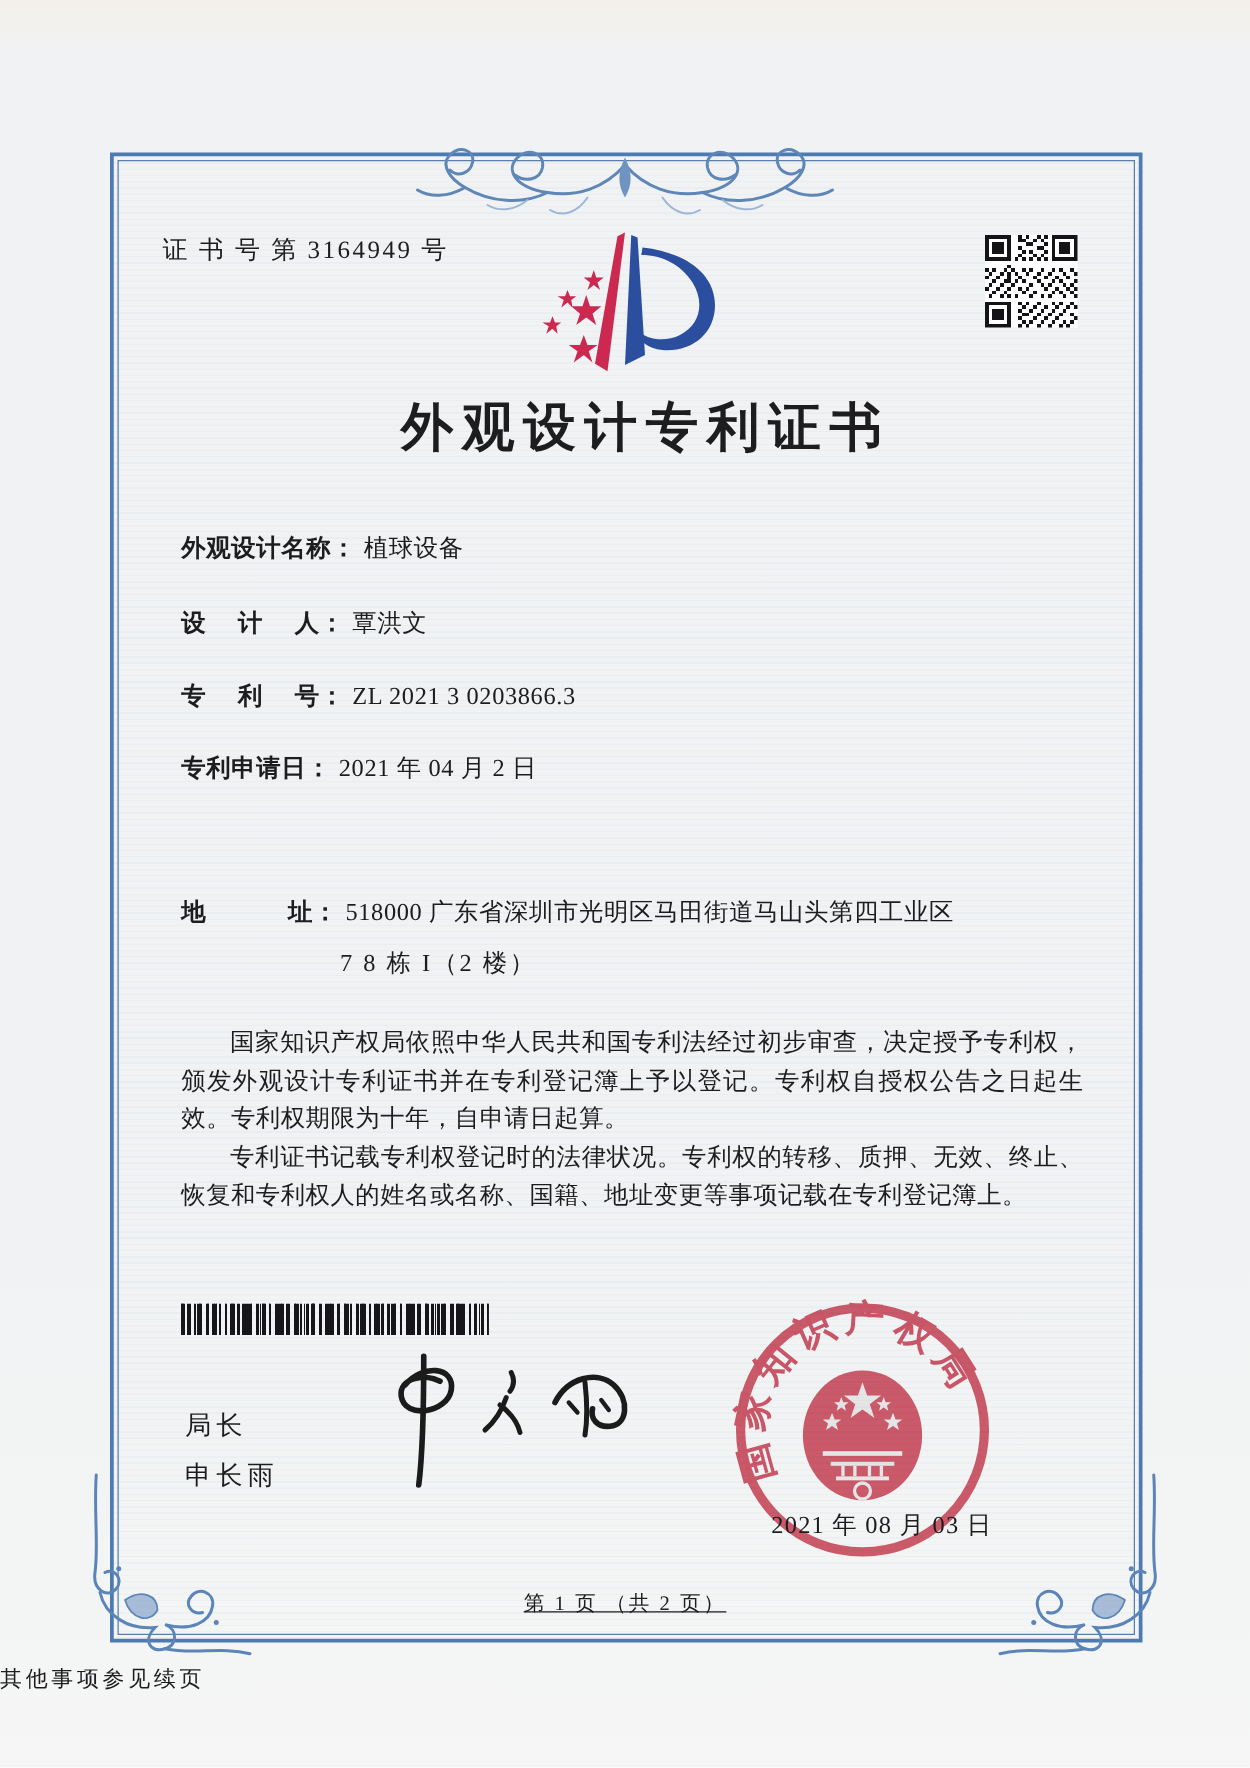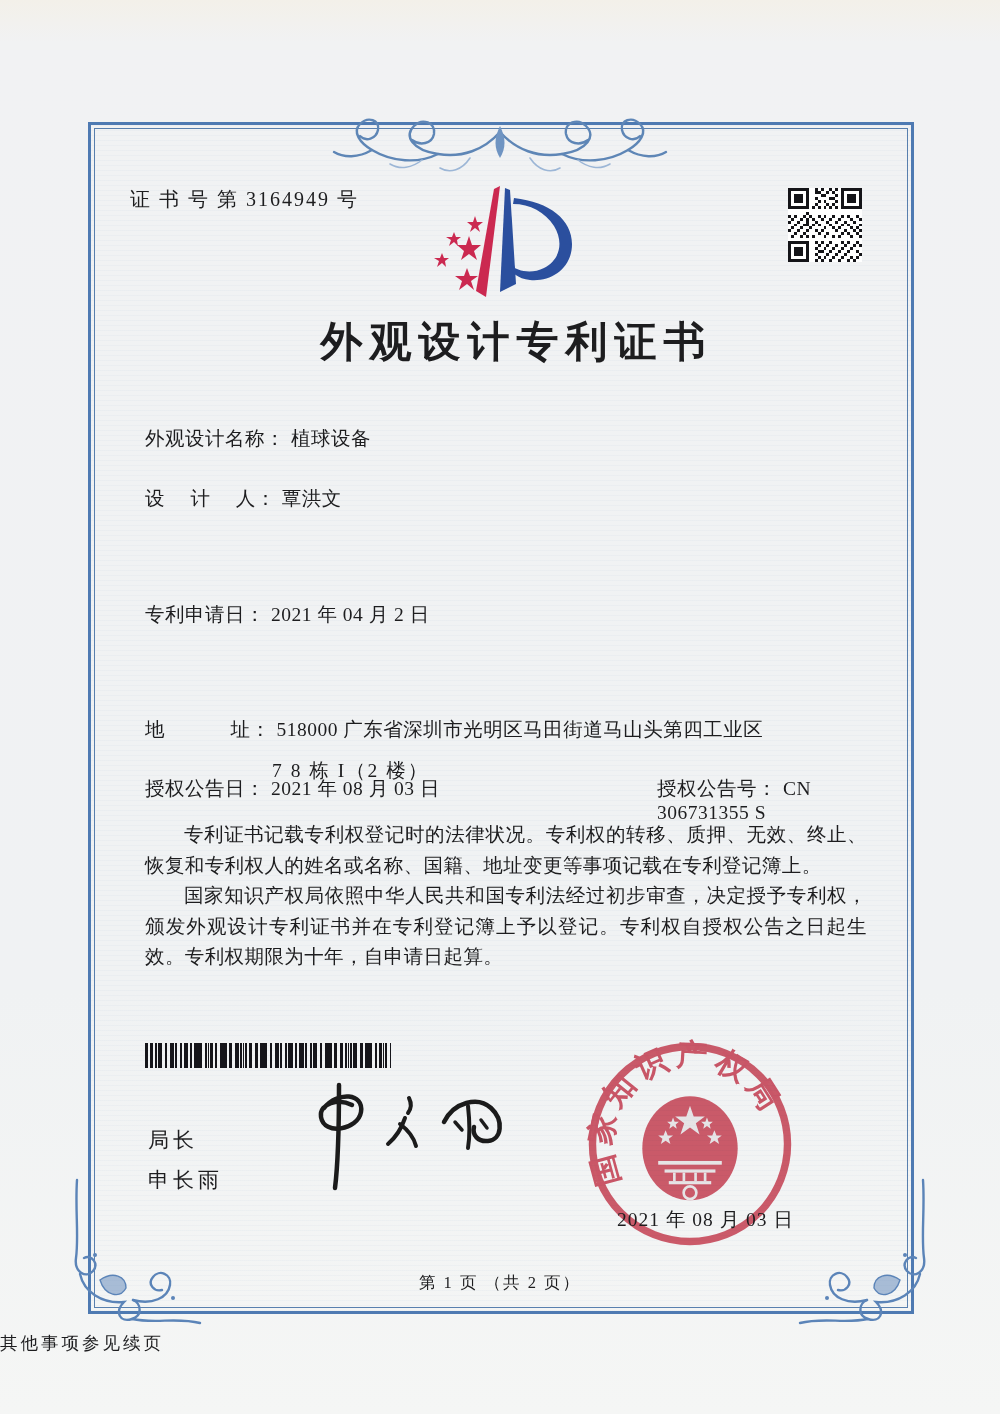--- a/index.html
+++ b/index.html
@@ -19,42 +19,42 @@
     background:
       repeating-linear-gradient(180deg,rgba(130,160,200,0.055) 0 1px,rgba(255,255,255,0) 1px 5px);
   }
   .frame::before{
     content:"";position:absolute;inset:3px;border:1px solid #587fae;
   }
   .txt{position:absolute;white-space:nowrap;}
   .cert-no{left:130px;top:186px;font-size:20px;letter-spacing:2px;}
   .title{left:0;right:0;top:314px;text-align:center;font-size:42px;font-weight:700;letter-spacing:7px;white-space:nowrap;padding-left:33px;}
   .row{position:absolute;left:145px;font-size:19.5px;letter-spacing:0.5px;}
-  .row .lbl{display:inline-block;}
+  .row .lbl{display:inline-block;font-weight:bold;}
   .row .val{margin-left:6px;}
   .addr2{position:absolute;left:272px;font-size:19.5px;letter-spacing:2px;}
   .grant-no{position:absolute;left:512px;top:0;}
   .paras{
     position:absolute;left:145px;top:820px;width:722px;
     font-size:19.5px;line-height:30.5px;text-align:justify;letter-spacing:0.4px;
   }
   .paras p{margin:0;text-indent:2em;}
   .barcode{
     position:absolute;left:145px;top:1043px;width:246px;height:25px;
     background:
       repeating-linear-gradient(90deg,#15151a 0 2px,transparent 2px 5px),
       repeating-linear-gradient(90deg,#15151a 0 1px,transparent 1px 7px),
       repeating-linear-gradient(90deg,#15151a 0 3px,transparent 3px 13px);
   }
   .director-title{left:148px;top:1126px;font-size:21px;letter-spacing:4px;font-family:"Liberation Sans","DejaVu Sans",sans-serif;}
   .director-name{left:148px;top:1166px;font-size:21px;letter-spacing:4px;font-family:Liberation Serif, serif;}
   .signature{position:absolute;left:272px;top:1078px;width:255px;height:118px;}
   .seal{position:absolute;left:584px;top:1038px;width:212px;height:212px;opacity:0.88;mix-blend-mode:multiply;}
   .seal-date{left:617px;top:1206px;font-size:19.5px;letter-spacing:1px;z-index:5;}
-  .page-no{left:0;right:0;top:1272px;text-align:center;font-size:16.5px;letter-spacing:2px;}
+  .page-no{left:0;right:0;top:1272px;text-align:center;font-size:16.5px;letter-spacing:2px;text-decoration:underline;}
   .footer-note{left:0;right:0;top:1331px;font-size:17.5px;letter-spacing:3px;}
   .logo{position:absolute;left:426px;top:180px;width:168px;height:130px;}
   .qr{position:absolute;left:788px;top:188px;width:74px;height:74px;}
   .ornament-top{position:absolute;left:328px;top:98px;width:344px;height:96px;}
   .flourish{position:absolute;width:138px;height:148px;}
   .flourish.bl{left:70px;top:1178px;}
   .flourish.br{left:792px;top:1178px;transform:scaleX(-1);}
 </style>
 </head>
 <body>
@@ -146,39 +146,36 @@
   </svg>
 
   <div class="txt title">外观设计专利证书</div>
 
   <div class="row" style="top:425px;">
     <span class="lbl">外观设计名称：</span><span class="val">植球设备</span>
   </div>
   <div class="row" style="top:485px;">
     <span class="lbl">设　 计　 人：</span><span class="val">覃洪文</span>
   </div>
+  <div class="row" style="top:543px;">
+    <span class="lbl">专　 利　 号：</span><span class="val">ZL 2021 3 0203866.3</span>
+  </div>
   <div class="row" style="top:601px;">
     <span class="lbl">专利申请日：</span><span class="val">2021 年 04 月 2 日</span>
   </div>
 
   <div class="row" style="top:716px;">
     <span class="lbl">地　　　 址：</span><span class="val">518000 广东省深圳市光明区马田街道马山头第四工业区</span>
   </div>
   <div class="addr2" style="top:743px;margin-top:14px;">7 8 栋 I（2 楼）</div>
 
-  <div class="row" style="top:775px;width:722px;">
-    <span class="lbl">授权公告日：</span><span class="val">2021 年 08 月 03 日</span>
-    <span class="grant-no">
-      <span>授权公告号：</span><span class="val">CN 306731355 S</span>
-    </span>
-  </div>
 
   <div class="paras">
+    <p>国家知识产权局依照中华人民共和国专利法经过初步审查，决定授予专利权，颁发外观设计专利证书并在专利登记簿上予以登记。专利权自授权公告之日起生效。专利权期限为十年，自申请日起算。</p>
     <p>专利证书记载专利权登记时的法律状况。专利权的转移、质押、无效、终止、恢复和专利权人的姓名或名称、国籍、地址变更等事项记载在专利登记簿上。</p>
-    <p>国家知识产权局依照中华人民共和国专利法经过初步审查，决定授予专利权，颁发外观设计专利证书并在专利登记簿上予以登记。专利权自授权公告之日起生效。专利权期限为十年，自申请日起算。</p>
   </div>
 
   <div class="barcode"></div>
 
   <div class="txt director-title">局长</div>
   <div class="txt director-name">申长雨</div>
 
   <svg class="signature" viewBox="0 0 255 118">
     <g fill="none" stroke="#1b1b1b" stroke-linecap="round" stroke-linejoin="round">
       <path d="M52,30 C66,13 92,15 89,34 C86,52 52,58 49,39 C47,25 67,20 80,27" stroke-width="4.5"></path>

